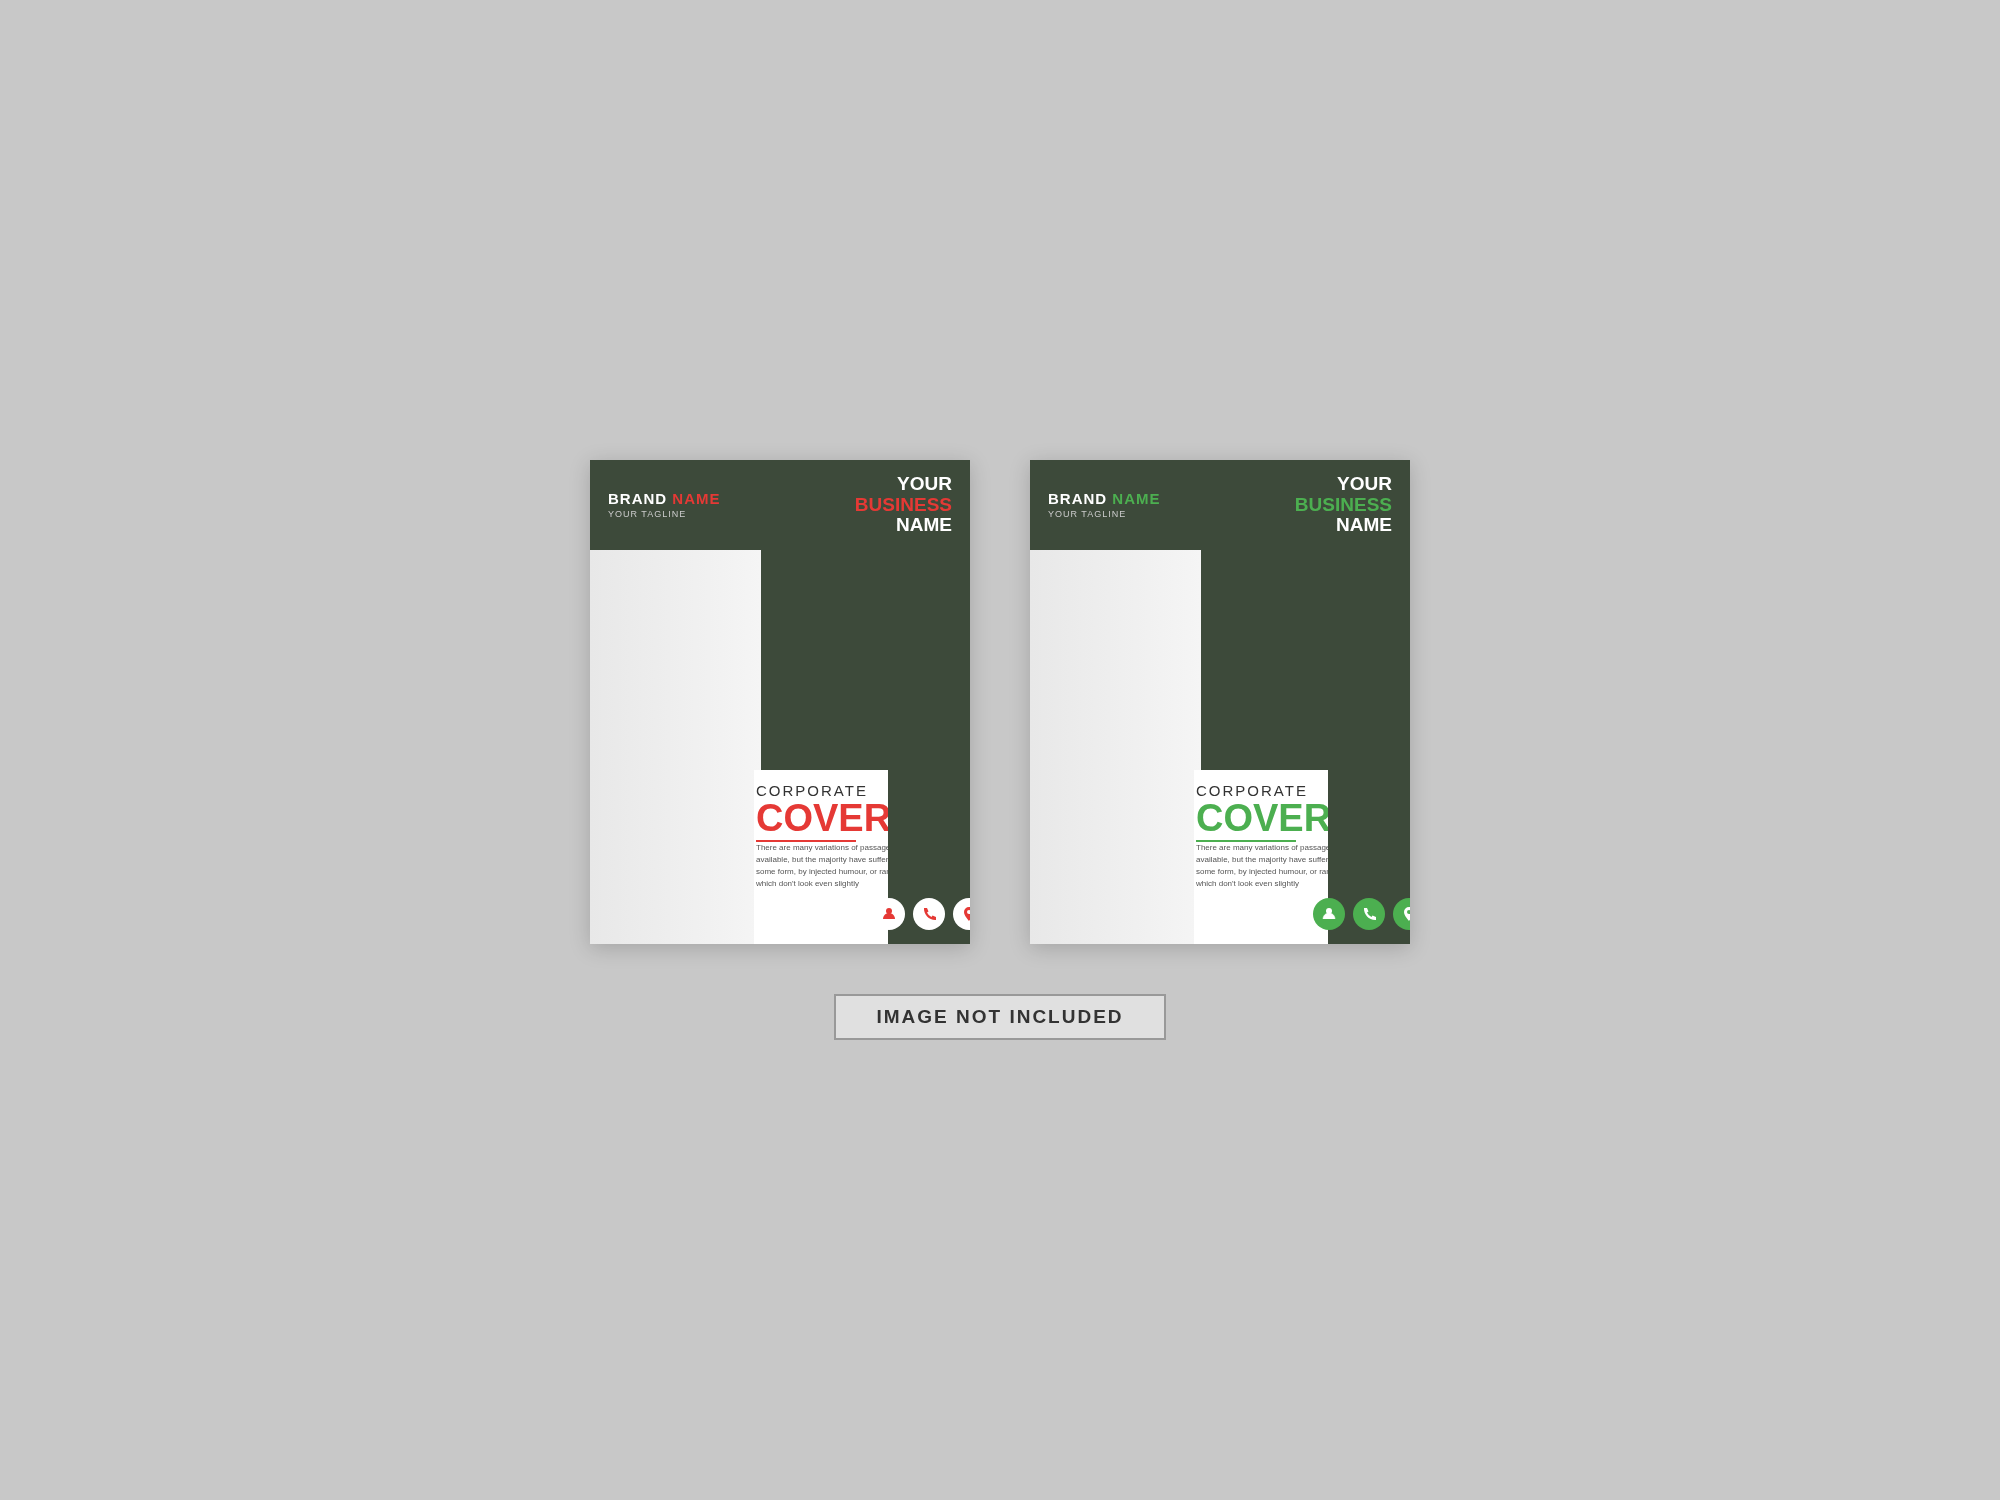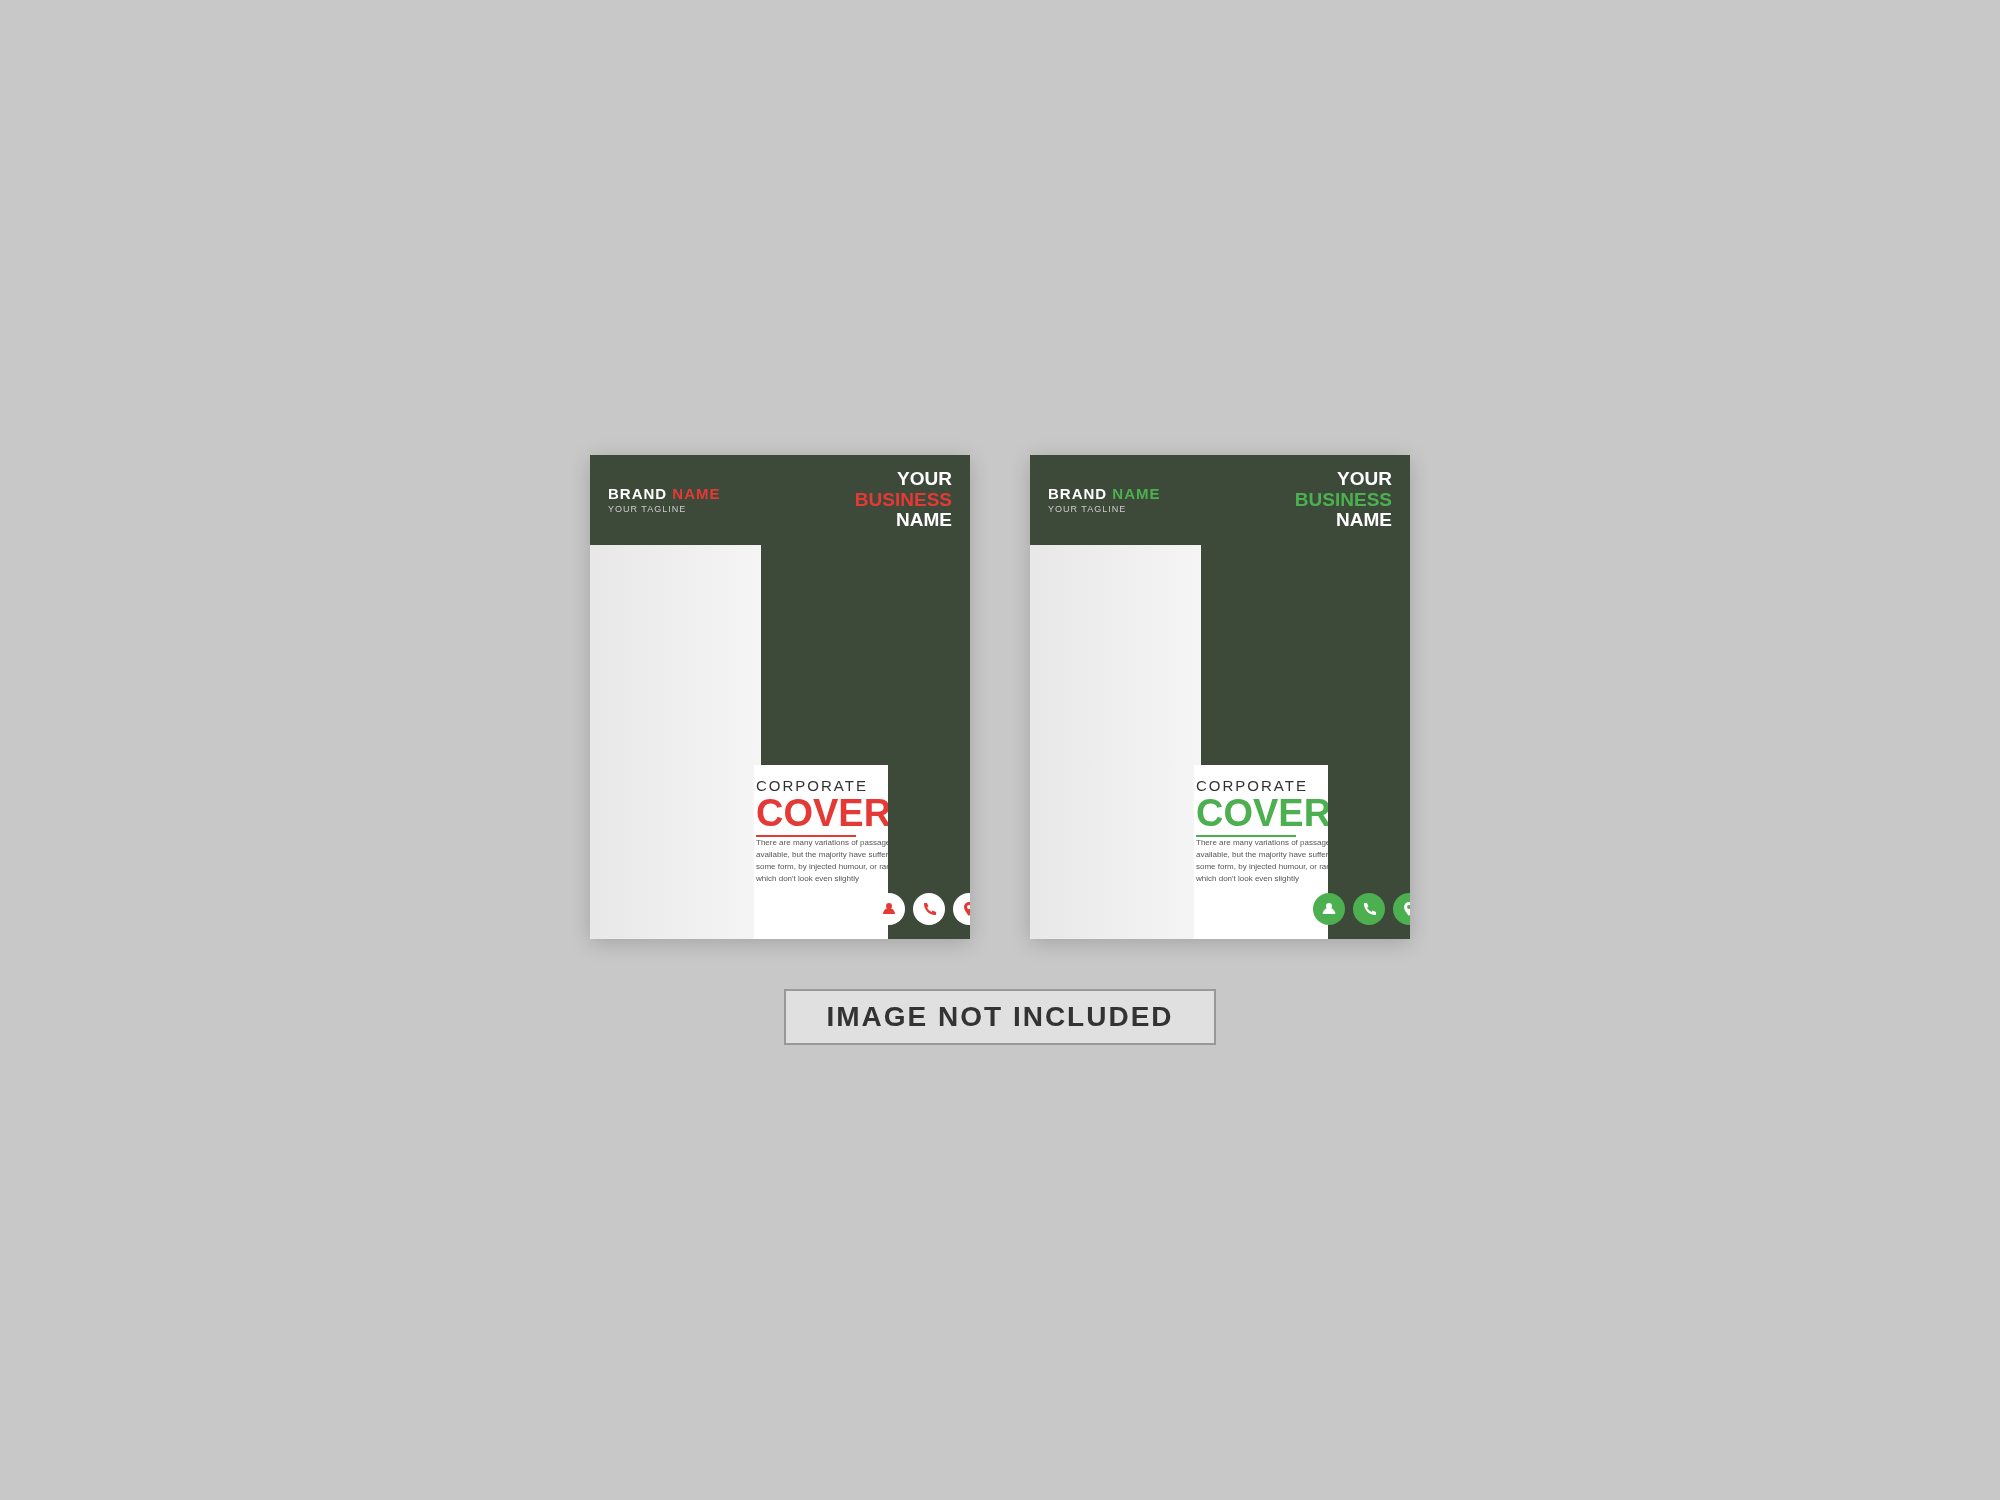--- a/index.html
+++ b/index.html
@@ -264,21 +264,21 @@
 
     
     .not-included-badge {
       background: #e0e0e0;
       border: 2px solid #999;
       padding: 10px 40px;
       display: inline-block;
       margin-top: 20px;
     }
     .not-included-text {
-      font-size: 28px;
+      font-size: 19px;
       font-weight: 900;
       color: #333;
       letter-spacing: 2px;
       text-transform: uppercase;
     }
 
     
     .icon-svg {
       width: 16px;
       height: 16px;

